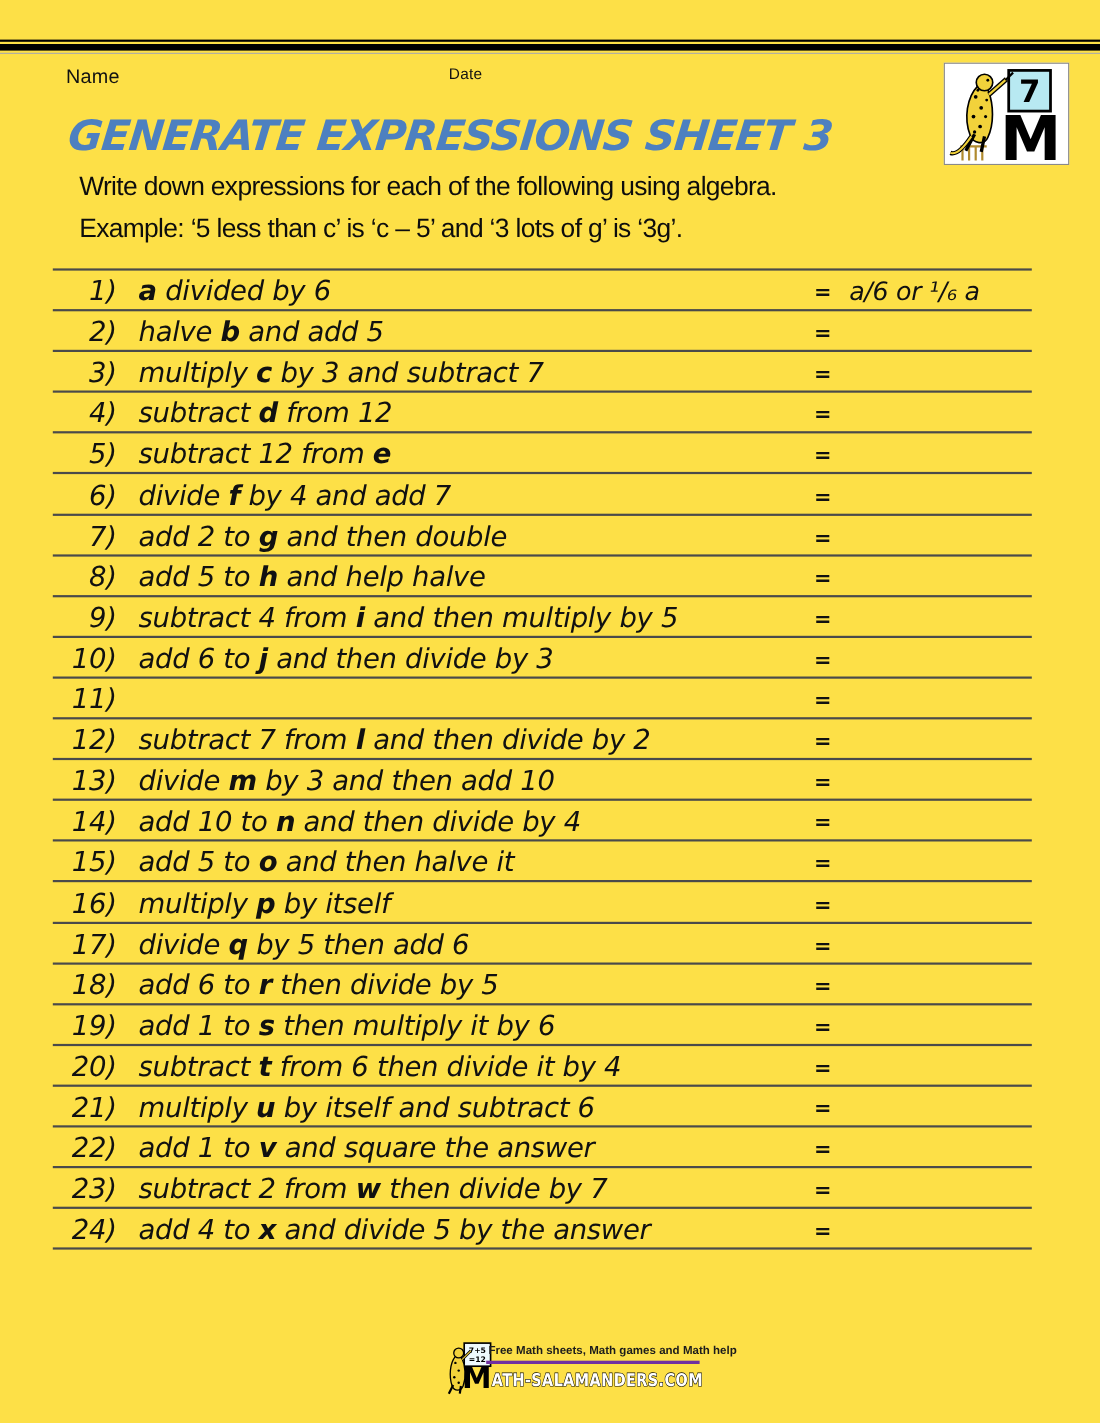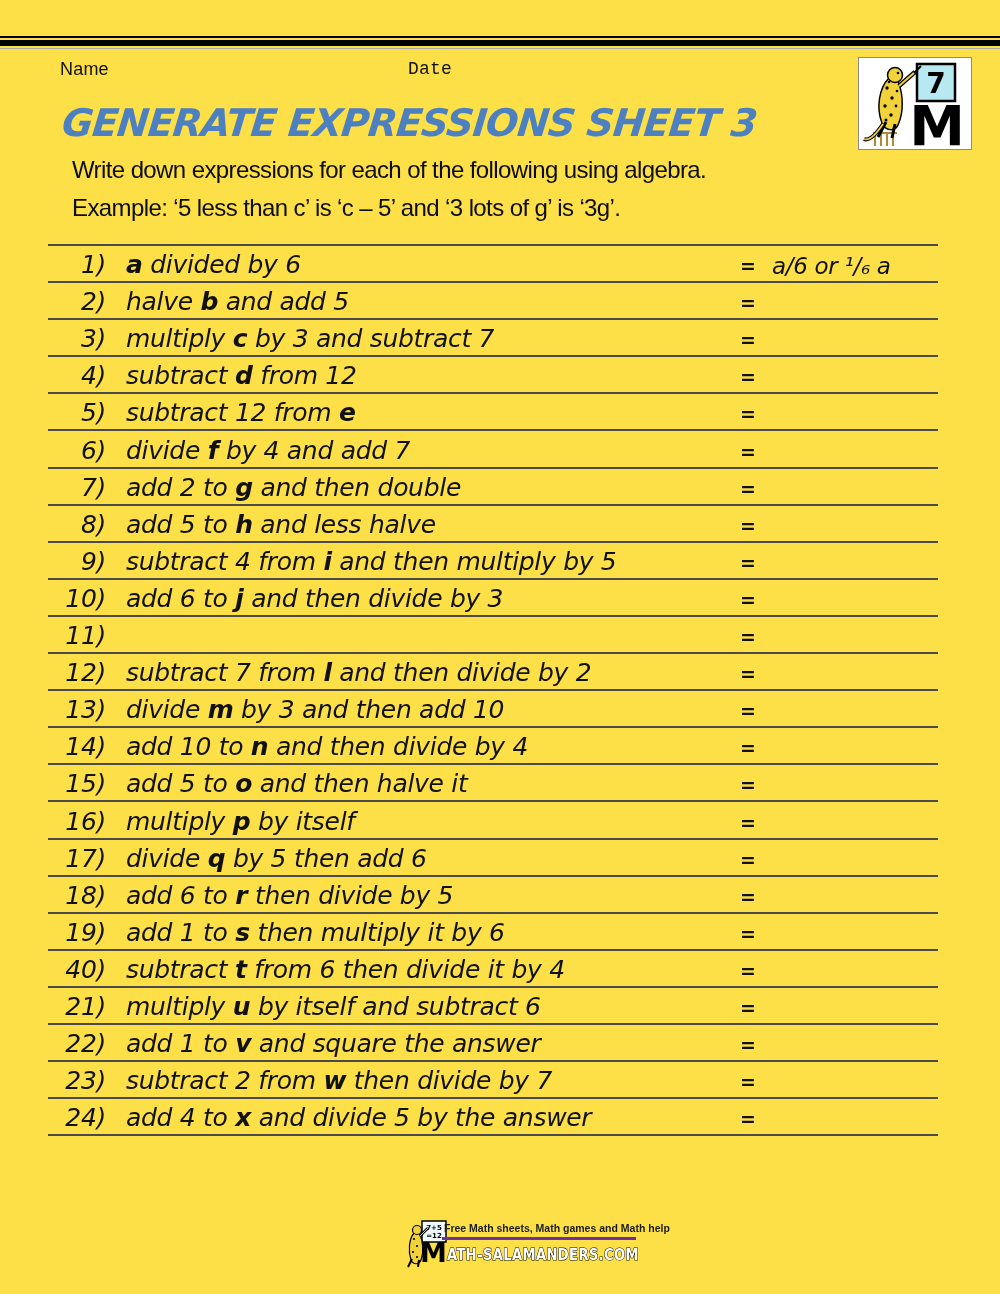--- a/index.html
+++ b/index.html
@@ -11,21 +11,21 @@
     overflow: hidden;
     font-family: "Liberation Sans", sans-serif;
     color: #111;
   }
   
   .rule-thin-top  { position:absolute; left:0; right:0; top:36px; height:2px; background:#000; }
   .rule-thick     { position:absolute; left:0; right:0; top:40px; height:6px; background:#000; }
   .rule-thin-bot  { position:absolute; left:0; right:0; top:48px; height:1px; background:#aaa; }
 
   .name-label { position:absolute; left:60px;  top:59px; font-size:18px; letter-spacing:0.2px; }
-  .date-label { position:absolute; left:408px; top:59px; font-size:18px; letter-spacing:0.2px;font-family:Liberation Mono, monospace; }
+  .date-label { position:absolute; left:408px; top:59px; font-size:14px; letter-spacing:0.2px; }
 
   .badge-box {
     position:absolute; left:858px; top:57px; width:114px; height:93px;
     border:1px solid #8a8a8a; background:#fff; box-sizing:border-box;
   }
 
   .sheet-title {
     position:absolute; left:60px; top:101px;
     font-family:"DejaVu Sans", sans-serif;
     font-size:38px; font-weight:bold; font-style:italic;
@@ -174,21 +174,21 @@
 
     <div class="wrow">
       <span class="num">7)</span>
       <span class="txt"><span>add 2 to </span><b>g</b><span> and then double</span></span>
       <span class="eq">=</span>
       <span class="ans"></span>
     </div>
 
     <div class="wrow">
       <span class="num">8)</span>
-      <span class="txt"><span>add 5 to </span><b>h</b><span> and less halve</span></span>
+      <span class="txt"><span>add 5 to </span><b>h</b><span> and help halve</span></span>
       <span class="eq">=</span>
       <span class="ans"></span>
     </div>
 
     <div class="wrow">
       <span class="num">9)</span>
       <span class="txt"><span>subtract 4 from </span><b>i</b><span> and then multiply by 5</span></span>
       <span class="eq">=</span>
       <span class="ans"></span>
     </div>
@@ -256,21 +256,21 @@
     </div>
 
     <div class="wrow">
       <span class="num">19)</span>
       <span class="txt"><span>add 1 to </span><b>s</b><span> then multiply it by 6</span></span>
       <span class="eq">=</span>
       <span class="ans"></span>
     </div>
 
     <div class="wrow">
-      <span class="num">40)</span>
+      <span class="num">20)</span>
       <span class="txt"><span>subtract </span><b>t</b><span> from 6 then divide it by 4</span></span>
       <span class="eq">=</span>
       <span class="ans"></span>
     </div>
 
     <div class="wrow">
       <span class="num">21)</span>
       <span class="txt"><span>multiply </span><b>u</b><span> by itself and subtract 6</span></span>
       <span class="eq">=</span>
       <span class="ans"></span>

